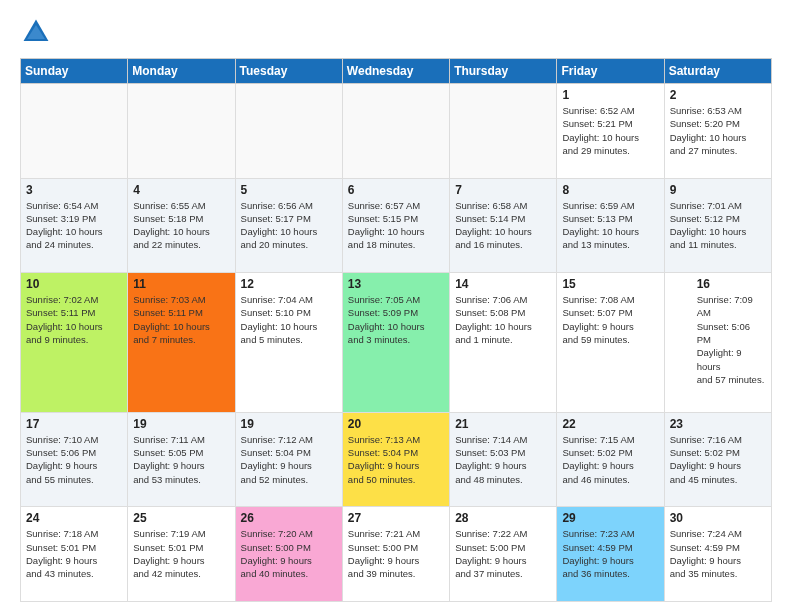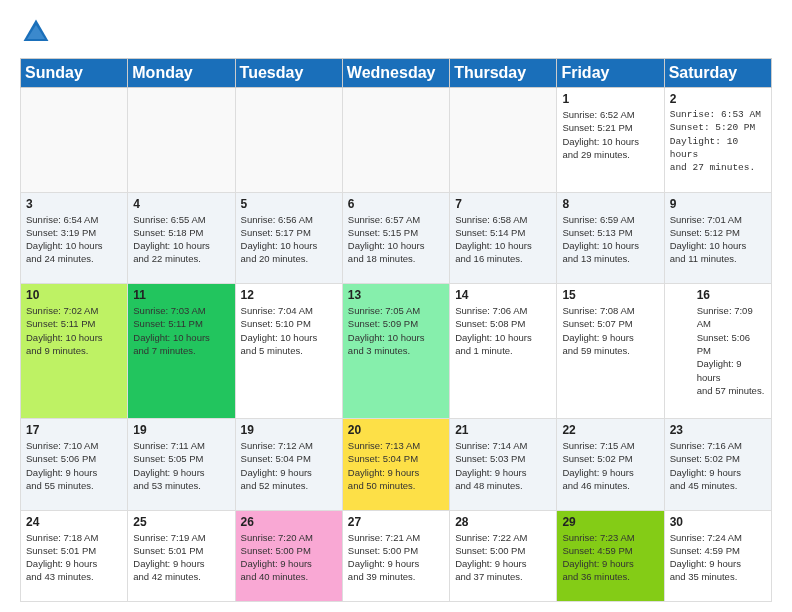--- a/index.html
+++ b/index.html
@@ -57,21 +57,21 @@
     }
     .calendar {
       flex: 1;
       border-collapse: collapse;
       width: 100%;
       table-layout: fixed;
     }
     .calendar th {
       background: #1a6fba;
       color: #fff;
-      font-size: 16px;
+      font-size: 12px;
       font-weight: bold;
       padding: 5px 4px;
       text-align: left;
       border: 1px solid #ccc;
     }
     .calendar td {
       vertical-align: top;
       padding: 4px 5px;
       border: 1px solid #ddd;
       font-size: 10px;
@@ -143,21 +143,21 @@
           <td class="empty"></td>
           <td style="background: rgb(255, 255, 255);">
             <span class="day-num">1</span>
             <div class="day-detail" style="white-space: pre-line;">Sunrise: 6:52 AM
 Sunset: 5:21 PM
 Daylight: 10 hours
 and 29 minutes.</div>
           </td>
           <td style="background: rgb(255, 255, 255);">
             <span class="day-num">2</span>
-            <div class="day-detail" style="white-space: pre-line; font-family: Liberation Mono, monospace;">Sunrise: 6:53 AM
+            <div class="day-detail" style="white-space: pre-line;">Sunrise: 6:53 AM
 Sunset: 5:20 PM
 Daylight: 10 hours
 and 27 minutes.</div>
           </td>
         </tr>
         <tr>
           <td style="background: rgb(240, 244, 248);">
             <span class="day-num">3</span>
             <div class="day-detail" style="white-space: pre-line;">Sunrise: 6:54 AM
 Sunset: 3:19 PM
@@ -208,21 +208,21 @@
           </td>
         </tr>
         <tr>
           <td style="background: #bef264;">
             <span class="day-num">10</span>
             <div class="day-detail" style="white-space: pre-line;">Sunrise: 7:02 AM
 Sunset: 5:11 PM
 Daylight: 10 hours
 and 9 minutes.</div>
           </td>
-          <td style="background: #22c55e; margin-top: 8px;">
+          <td style="background: #f97316; margin-top: 8px;">
             <span class="day-num">11</span>
             <div class="day-detail" style="white-space: pre-line;">Sunrise: 7:03 AM
 Sunset: 5:11 PM
 Daylight: 10 hours
 and 7 minutes.</div>
           </td>
           <td style="background: rgb(255, 255, 255);">
             <span class="day-num">12</span>
             <div class="day-detail" style="white-space: pre-line;">Sunrise: 7:04 AM
 Sunset: 5:10 PM
@@ -338,21 +338,21 @@
 Daylight: 9 hours
 and 39 minutes.</div>
           </td>
           <td style="background: rgb(255, 255, 255);">
             <span class="day-num">28</span>
             <div class="day-detail" style="white-space: pre-line;">Sunrise: 7:22 AM
 Sunset: 5:00 PM
 Daylight: 9 hours
 and 37 minutes.</div>
           </td>
-          <td style="background: #84cc16; margin-top: 25px;">
+          <td style="background: #7dd3fc; margin-top: 25px;">
             <span class="day-num">29</span>
             <div class="day-detail" style="white-space: pre-line;">Sunrise: 7:23 AM
 Sunset: 4:59 PM
 Daylight: 9 hours
 and 36 minutes.</div>
           </td>
           <td style="background: rgb(255, 255, 255);">
             <span class="day-num">30</span>
             <div class="day-detail" style="white-space: pre-line;">Sunrise: 7:24 AM
 Sunset: 4:59 PM

